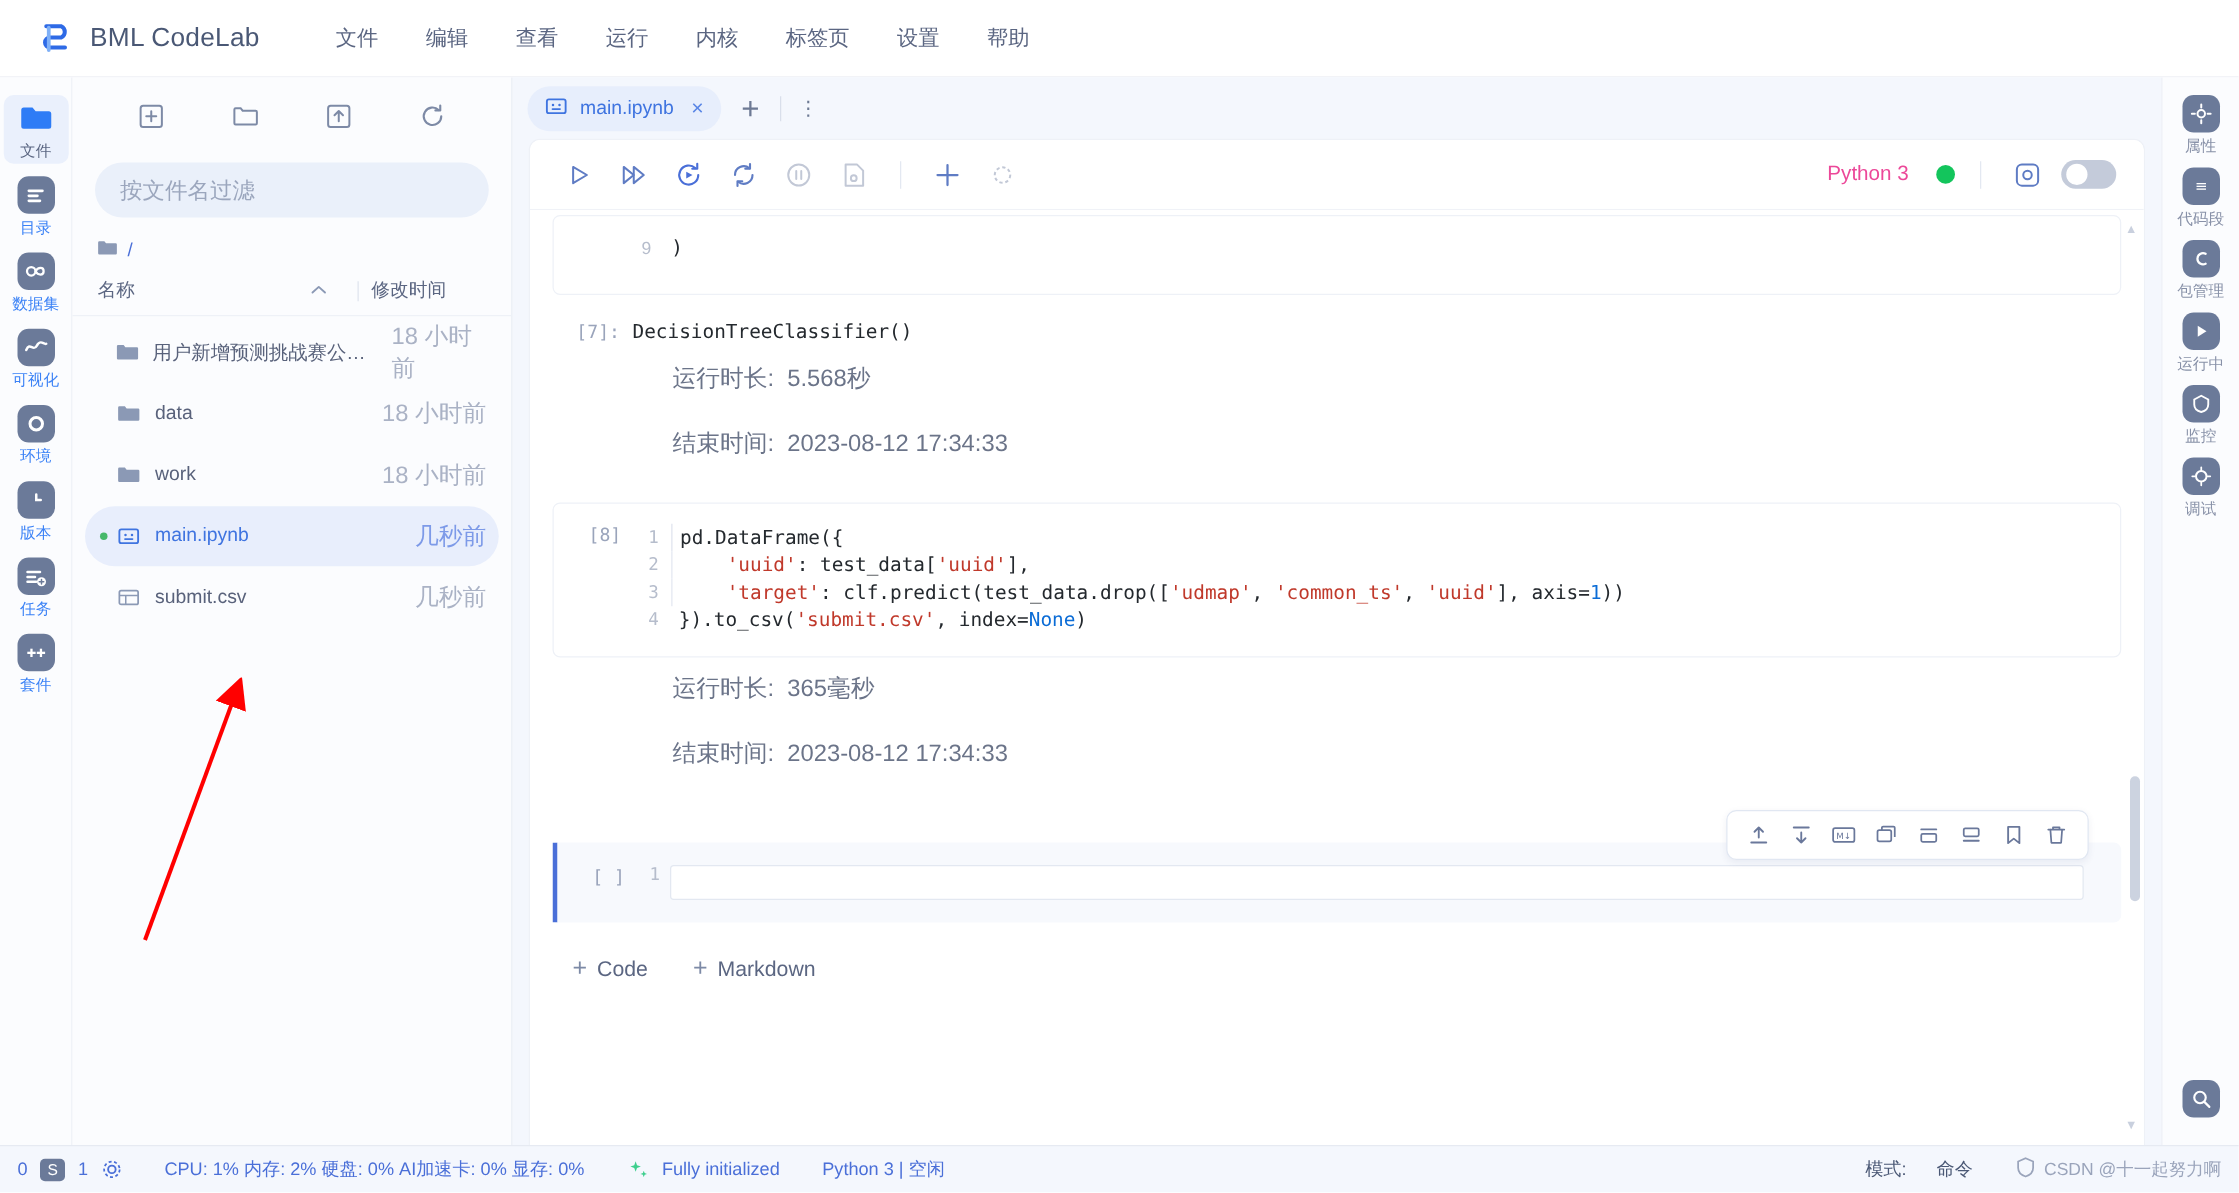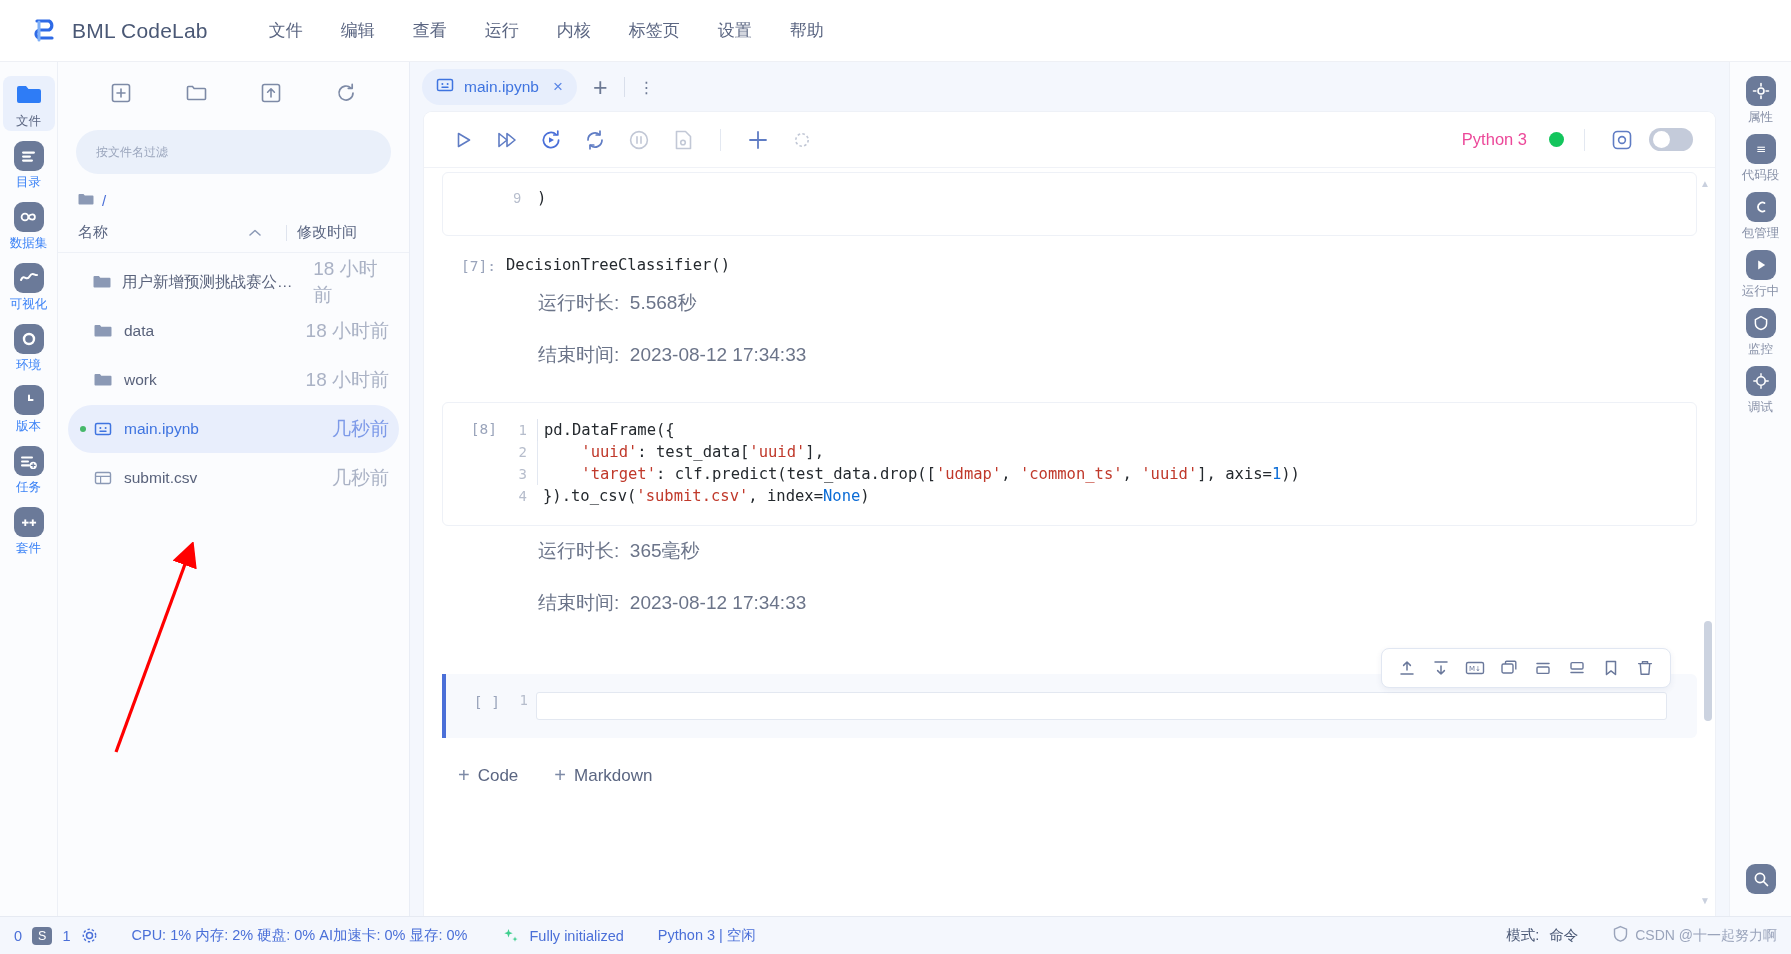--- a/index.html
+++ b/index.html
@@ -68,21 +68,21 @@
     height: 62px; display: flex; align-items: center;
     justify-content: space-around; padding: 0 26px;
   }
   .fp-tool { width: 26px; height: 26px; cursor: pointer; color: #7d8aa6; display:flex;align-items:center;justify-content:center;}
   .fp-search {
     margin: 6px 18px 10px; height: 44px; border-radius: 22px;
     background: #eaf0fa; display: flex; align-items: center; padding: 0 20px;
   }
   .fp-search input {
     border: none; outline: none; background: transparent; width: 100%;
-    font-size: 12px; color: #5b6682; font-family: inherit;
+    font-size: 18px; color: #5b6682; font-family: inherit;
   }
   .fp-search input::placeholder { color: #9ba6bd; }
   .fp-breadcrumb {
     display: flex; align-items: center; gap: 8px;
     padding: 8px 20px 10px; font-size: 15px; color: #4a6fd8;
   }
   .fp-head {
     display: flex; align-items: center; padding: 4px 20px 10px;
     font-size: 15px; color: #5b6682; border-bottom: 1px solid #eef1f7;
   }
@@ -227,21 +227,21 @@
     background: #f4f7fd; border-top: 1px solid #e6eaf2;
     padding: 0 14px; font-size: 14.5px; color: #4a6fd8; gap: 10px;
   }
   .sb-badge {
     background: #6b7a99; color: #fff; border-radius: 4px;
     font-size: 12.5px; padding: 1px 6px; line-height: 16px;
   }
   .sb-txt { color: #4a6fd8; }
   .sb-sep { width: 14px; }
   .sb-spacer { flex: 1 1 auto; }
-  .sb-right { display:flex; align-items:center; gap:10px; color:#4a5875; }
+  .sb-right { display:flex; align-items:center; gap:24px; color:#4a5875; }
   .watermark { color:#9aa4bb; font-size: 14px; display:flex; align-items:center; gap:6px;}
 </style>
 </head>
 <body>
 
 <div class="app">
 
   <div class="topbar">
     <div class="brand">
       <span class="brand-logo">

